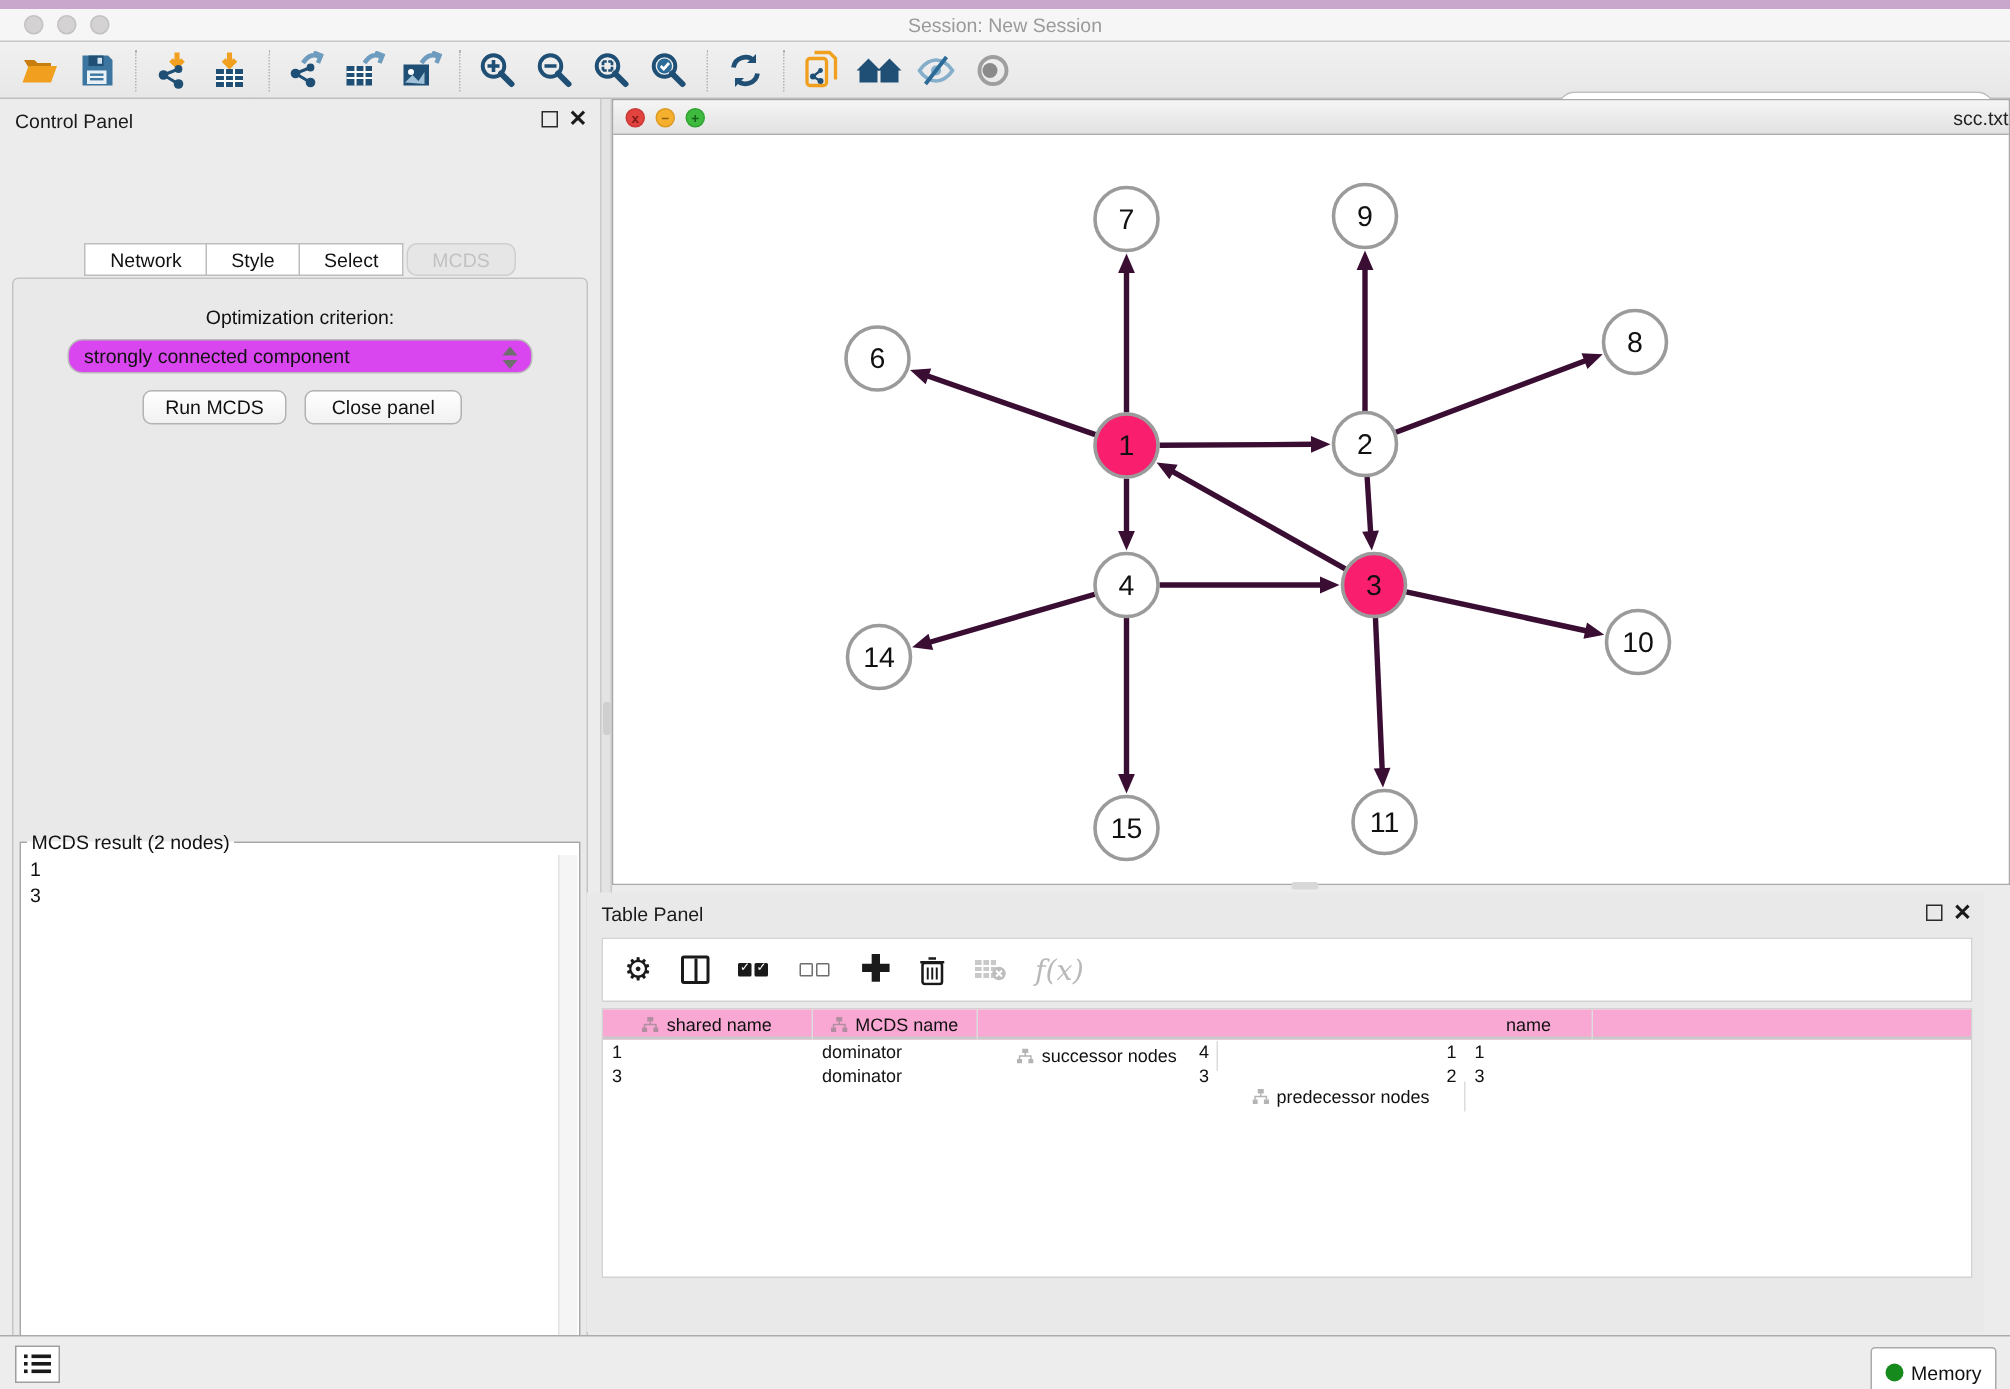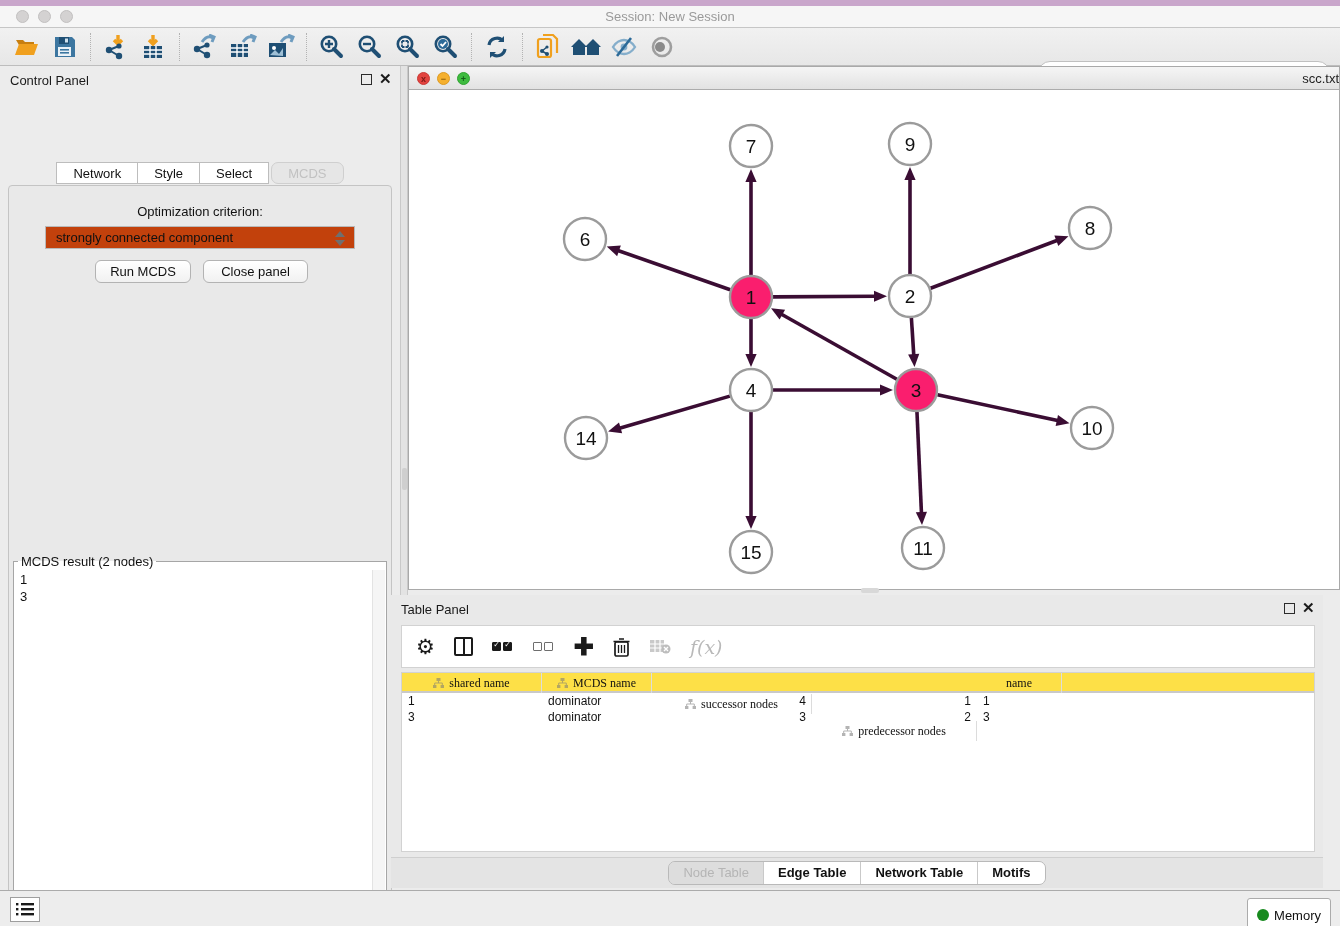--- a/index.html
+++ b/index.html
@@ -25,21 +25,21 @@
   .panel-header { position:relative; height:28px; }
   .panel-title { position:absolute; left:10px; top:7px; font-size:13px; color:#1A1A1A; }
   .float-icon { position:absolute; top:8px; width:11px; height:11px; border:1.6px solid #2B2B2B; }
   .close-icon { position:absolute; top:4px; font-size:15px; font-weight:bold; color:#1A1A1A; }
   #cp-tabs { position:absolute; left:0; top:96px; width:400px; height:22px; display:flex; justify-content:center; }
   .cp-tab { height:22px; padding:0 16px; font-size:13px; line-height:21px; background:#fff; border:1px solid #BDBDBD; border-left:none; color:#111; }
   .cp-tab:first-child { border-left:1px solid #BDBDBD; }
   .cp-tab.active { background:#E6E6E6; color:#C2C2C2; border:1px solid #CFCFCF; border-radius:7px; margin-left:2px; }
   #cp-content { position:absolute; left:8px; top:119px; width:384px; height:762px; background:#E9E9E9; border:1px solid #C4C4C4; border-radius:4px; }
   #opt-label { position:absolute; left:0; top:18px; width:100%; text-align:center; font-size:13px; color:#111; }
-  #criterion-select { position:absolute; left:36px; top:40px; width:310px; height:23px; background:#c2410c; border:1px solid #B9B9B9; border-radius:0; font-size:13px; line-height:21px; padding-left:10px; color:#111; }
+  #criterion-select { position:absolute; left:36px; top:40px; width:310px; height:23px; background:#d946ef; border:1px solid #B9B9B9; border-radius:10px; font-size:13px; line-height:21px; padding-left:10px; color:#111; }
   .stepper { position:absolute; right:8px; top:4px; width:11px; height:15px; }
   .stepper .up { position:absolute; top:0; left:0; width:0; height:0; border-left:5px solid transparent; border-right:5px solid transparent; border-bottom:6px solid #6F6F6F; }
   .stepper .down { position:absolute; bottom:0; left:0; width:0; height:0; border-left:5px solid transparent; border-right:5px solid transparent; border-top:6px solid #6F6F6F; }
   .cp-btn { position:absolute; top:74px; height:23px; background:linear-gradient(#FFFFFF,#F1F1F1); border:1px solid #B3B3B3; border-radius:6px; font-size:13px; color:#111; text-align:center; line-height:21px; }
   #run-btn { left:86px; width:96px; }
   #closep-btn { left:194px; width:105px; }
   #result-box { position:absolute; left:4px; top:368px; width:374px; height:382px; border:1px solid #A6A6A6; background:#fff; }
   #result-box legend { margin-left:4px; padding:0 3px; font-size:13px; color:#111; background:transparent; }
   #result-text { position:absolute; left:6px; top:2px; font-size:13px; color:#111; line-height:17px; white-space:pre; }
   #result-scroll { position:absolute; right:1px; top:1px; bottom:1px; width:13px; background:#F5F5F5; border-left:1px solid #E3E3E3; }
@@ -65,21 +65,21 @@
   .tp-icon { display:flex; align-items:center; justify-content:center; }
   .gear-glyph { font-size:21px; color:#1A1A1A; }
   .cols-glyph { width:19px; height:19px; border:2.4px solid #1A1A1A; border-radius:2px; position:relative; }
   .cols-glyph:before { content:""; position:absolute; left:7px; top:0; width:2.4px; height:15px; background:#1A1A1A; }
   .cb { width:9px; height:9px; border:1.4px solid #6E6E6E; display:inline-block; margin-right:2px; border-radius:1px; }
   .cb.checked { background:#1A1A1A; border-color:#1A1A1A; position:relative; }
   .cb.checked:after { content:"✓"; position:absolute; left:0.5px; top:-3px; font-size:8px; color:#fff; }
   .plus-glyph { font-size:24px; font-weight:bold; color:#1A1A1A; line-height:20px; }
   .fx-glyph { font-family:"DejaVu Serif", serif; font-style:italic; font-size:19px; color:#B9B9B9; }
   #tp-table { position:absolute; left:10px; top:77px; width:914px; height:180px; background:#fff; border:1px solid #D2D2D2; }
-  #tp-head { display:flex; height:20px; border-bottom:2px solid #C9C9C9; background:#fde047;font-family:Liberation Serif, serif; }
+  #tp-head { display:flex; height:20px; border-bottom:2px solid #C9C9C9; background:#f9a8d4; }
   .th { display:flex; align-items:center; justify-content:center; gap:5px; font-size:12px; color:#111; border-right:1px solid #DCDCDC; height:20px; }
   .tree-icon { opacity:0.55; }
   .tr { display:flex; height:16px; }
   .td { font-size:12px; color:#111; padding:0 6px; line-height:16px; overflow:hidden; white-space:nowrap; }
   #tp-tabs { position:absolute; left:0; top:262px; width:932px; height:31px; background:#E4E4E4; border-top:1px solid #CFCFCF; display:flex; justify-content:center; align-items:center; }
   #tp-tabs-group { display:flex; border:1px solid #B9B9B9; border-radius:7px; overflow:hidden; }
   .tp-tab { height:22px; padding:0 14px; background:#fff; font-size:13px; font-weight:bold; line-height:21px; color:#111; border-left:1px solid #C9C9C9; }
   .tp-tab:first-child { border-left:none; }
   .tp-tab.active { background:#DDDDDD; color:#B5B5B5; font-weight:normal; }
 
@@ -434,28 +434,20 @@
           </div>
           <div class="tr">
             <div class="td" style="width: 140px; text-align: left;">3</div>
             <div class="td" style="width: 110px; text-align: left;">dominator</div>
             <div class="td" style="width: 160px; text-align: right;">3</div>
             <div class="td" style="width: 165px; text-align: right;">2</div>
             <div class="td" style="width: 85px; text-align: left;">3</div>
           </div>
         </div>
     </div>
-    <div id="tp-tabs">
-      <div id="tp-tabs-group">
-          <div class="tp-tab active">Node Table</div>
-          <div class="tp-tab">Edge Table</div>
-          <div class="tp-tab">Network Table</div>
-          <div class="tp-tab">Motifs</div>
-        </div>
-    </div>
   </div>
 
   <div id="status-bar" class="abs">
     <div id="list-btn">
       <svg width="18" height="15" viewBox="0 0 18 15">
         <rect x="0" y="1" width="2.4" height="2.4" fill="#1A1A1A"></rect>
           <rect x="5" y="1" width="13" height="2.4" fill="#1A1A1A"></rect>
         <rect x="0" y="6" width="2.4" height="2.4" fill="#1A1A1A"></rect>
           <rect x="5" y="6" width="13" height="2.4" fill="#1A1A1A"></rect>
         <rect x="0" y="11" width="2.4" height="2.4" fill="#1A1A1A"></rect>

